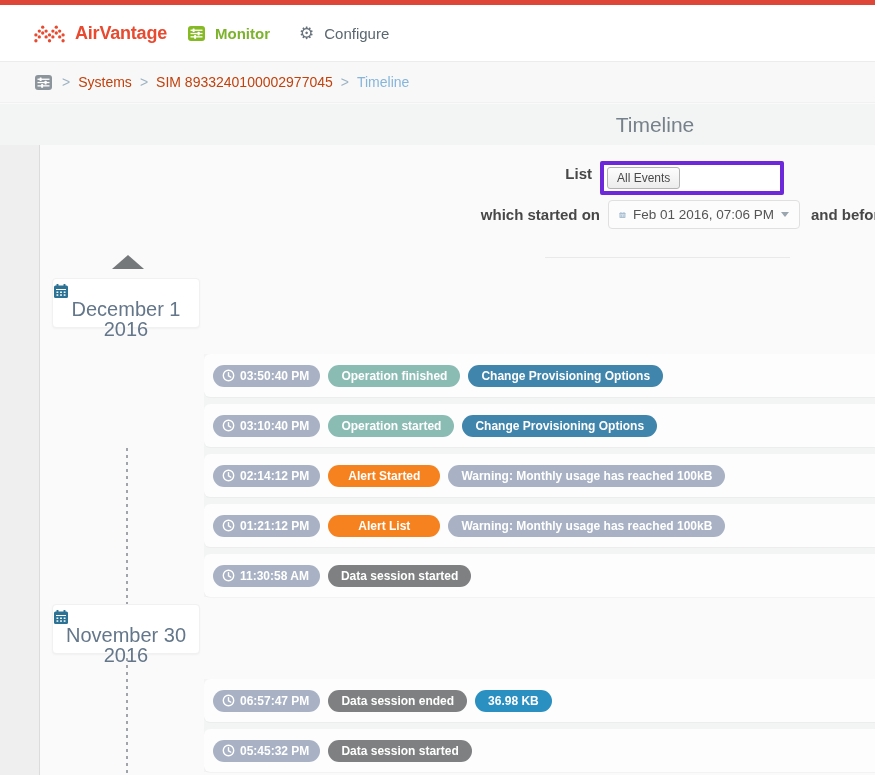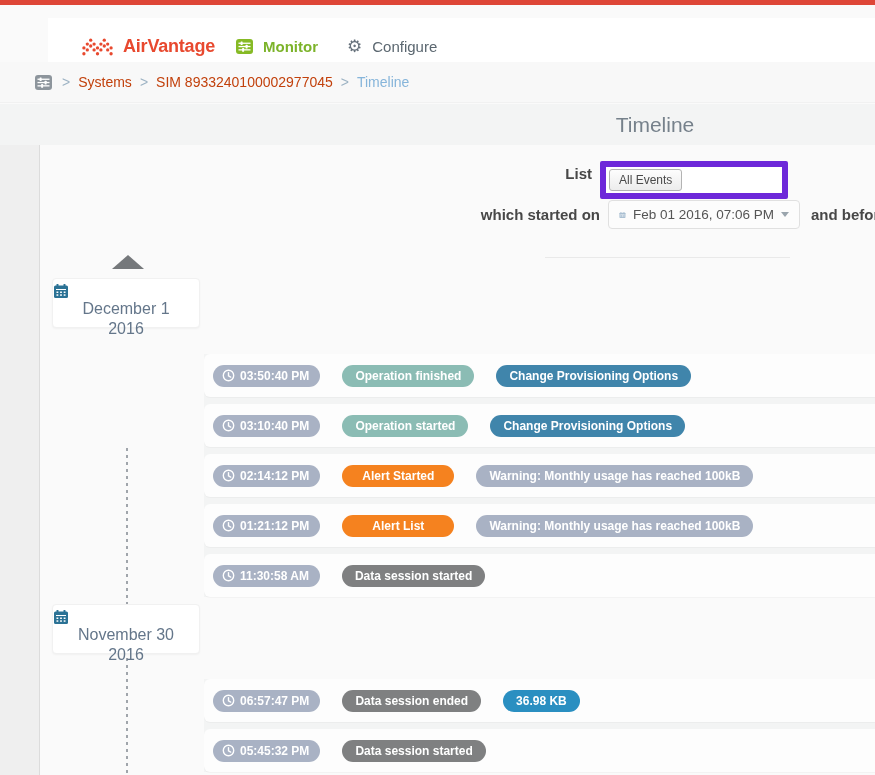--- a/index.html
+++ b/index.html
@@ -3,21 +3,21 @@
 <meta charset="utf-8">
 <style>
   html,body{margin:0;padding:0;}
   body{
     width:875px;height:775px;position:relative;overflow:hidden;
     font-family:"Liberation Sans",sans-serif;background:#fafafa;
     -webkit-font-smoothing:antialiased;
   }
   
   .topbar{position:absolute;top:0;left:0;right:0;height:5px;background:#de4637;}
-  .header{position:absolute;top:18px;left:0;right:0;height:56px;background:#fff;border-bottom:1px solid #ececec;margin-left:48px;}
+  .header{position:absolute;top:5px;left:0;right:0;height:56px;background:#fff;border-bottom:1px solid #ececec;}
   .brand{position:absolute;left:33px;top:0;height:56px;display:flex;align-items:center;gap:9px;cursor:pointer;}
   .brand-name{color:#e8492f;font-size:18px;font-weight:700;letter-spacing:-.2px;}
   .tab{position:absolute;top:0;height:56px;display:flex;align-items:center;gap:10px;cursor:pointer;font-size:15px;}
   .tab-monitor{left:188px;color:#7cb32a;font-weight:700;}
   .tab-configure{left:299px;color:#5b6770;font-weight:500;}
   .gear{font-family:"DejaVu Sans",sans-serif;font-size:17px;color:#67727c;line-height:1;}
   .tab-underline{position:absolute;left:170px;top:58px;width:108px;height:3px;background:#a6c937;}
   
   .crumbbar{position:absolute;top:62px;left:0;right:0;height:41px;background:#f8f8f8;border-bottom:1px solid #f1f1f1;display:flex;align-items:center;padding-left:35px;box-sizing:border-box;font-size:14px;}
   .crumbbar .sep{color:#9db3c4;margin:0 8px;}
@@ -28,36 +28,36 @@
   .titlebar{position:absolute;top:104px;left:0;right:0;height:41px;background:#f3f4f4;}
   .page-title{position:absolute;left:655px;top:0;transform:translateX(-50%);line-height:41px;font-size:21px;color:#76818b;font-weight:400;}
   
   .leftrail{position:absolute;top:145px;left:0;width:40px;bottom:0;background:#efefef;border-right:1px solid #dcdcdc;box-sizing:border-box;}
   .panel{position:absolute;top:145px;left:41px;right:0;bottom:0;background:#fafafa;overflow:hidden;}
   
   .flabel{position:absolute;color:#474747;font-size:15px;font-weight:700;white-space:nowrap;}
   .list-label{top:20px;left:0;width:551px;text-align:right;}
   .occ-label{top:61px;left:0;width:559px;text-align:right;}
   .and-label{top:61px;left:770px;}
-  .list-field{position:absolute;top:16px;left:559px;width:170px;height:24px;background:#fff;border:6px solid #6d28d9;border-radius:2px;display:flex;align-items:center;padding:1px 3px;box-sizing:content-box;cursor:text;}
+  .list-field{position:absolute;top:16px;left:559px;width:170px;height:24px;background:#fff;border:4px solid #6d28d9;border-radius:2px;display:flex;align-items:center;padding:1px 3px;box-sizing:content-box;cursor:text;}
   .chip{border:1px solid #b3b3b3;background:linear-gradient(#fdfdfd,#ececec);border-radius:3px;font-size:12px;color:#4a4a4a;padding:3px 9px;cursor:pointer;}
   .date-field{position:absolute;top:55px;left:567px;width:192px;height:29px;border:1px solid #e0e0e0;border-radius:4px;background:#fcfcfc;display:flex;align-items:center;gap:7px;padding:0 10px;box-sizing:border-box;cursor:pointer;font-size:13.5px;color:#555;white-space:nowrap;}
   .caret-down{margin-left:auto;width:0;height:0;border-left:4px solid transparent;border-right:4px solid transparent;border-top:5px solid #9aa5ad;}
   .fsep{position:absolute;top:112px;left:504px;width:245px;height:1px;background:#e9e9e9;}
   
   .timeline{position:absolute;top:110px;left:0;right:0;}
   .dotline{position:absolute;left:85px;top:193px;bottom:-520px;width:2px;background:repeating-linear-gradient(to bottom,#a0a5ab 0 3px,transparent 3px 7px);z-index:0;}
   .scroll-up{width:0;height:0;border-left:16px solid transparent;border-right:16px solid transparent;border-bottom:14px solid #75787b;margin-left:71px;margin-bottom:9px;cursor:pointer;}
-  .date-card{position:relative;z-index:2;margin-left:11px;width:148px;background:#fff;border:1px solid #f1f1f1;border-radius:4px;box-shadow:0 1px 2px rgba(0,0,0,.04);text-align:center;padding:4px 0 5px;color:#64768a;font-size:16px;line-height:20px;box-sizing:border-box;height:50px;}
+  .date-card{position:relative;z-index:2;margin-left:11px;width:148px;background:#fff;border:1px solid #f1f1f1;border-radius:4px;box-shadow:0 1px 2px rgba(0,0,0,.04);text-align:center;padding:4px 0 5px;color:#64768a;font-size:20px;line-height:20px;box-sizing:border-box;height:50px;}
   .date-card .cal{vertical-align:-2px;margin-right:5px;}
   .events{margin-left:163px;background:#f3f4f4;}
   .g1 .events{margin-top:26px;}
   .g2 .date-card{margin-top:6px;}
   .g2 .events{margin-top:25px;}
-  .event-row{height:43px;margin-bottom:7px;background:#fdfdfd;border-radius:6px 0 0 6px;display:flex;align-items:center;gap:22px;padding-left:9px;box-shadow:0 1px 1px rgba(0,0,0,.03);}
+  .event-row{height:43px;margin-bottom:7px;background:#fdfdfd;border-radius:6px 0 0 6px;display:flex;align-items:center;gap:8px;padding-left:9px;box-shadow:0 1px 1px rgba(0,0,0,.03);}
   .badge{display:inline-flex;align-items:center;height:22px;border-radius:11px;color:#fff;font-size:12px;font-weight:700;padding:0 13px;white-space:nowrap;}
   .badge.t-time{padding:0 11px 0 9px;gap:5px;}
   .badge.t-operation,.badge.t-alert{min-width:86px;justify-content:center;}
   .badge.t-session{min-width:104px;justify-content:center;}
   svg{display:block;}
 </style>
 </head>
 <body>
 
 <div class="topbar"></div>

